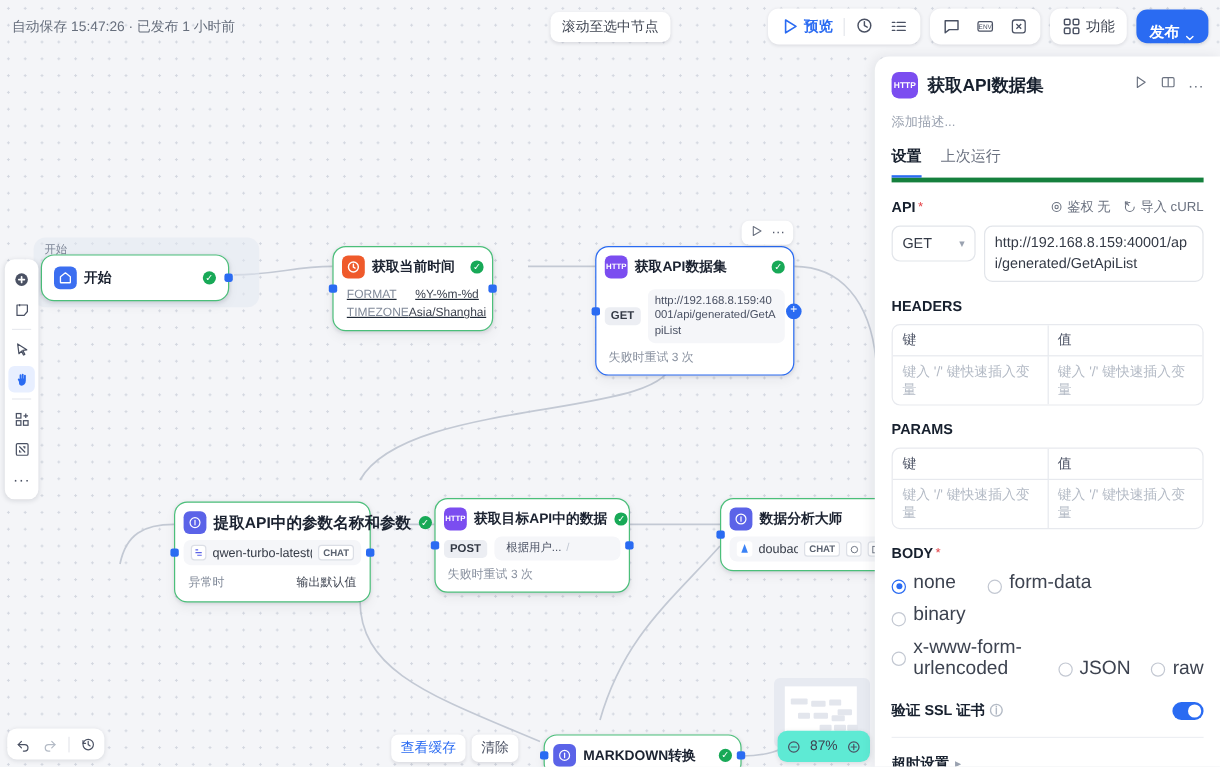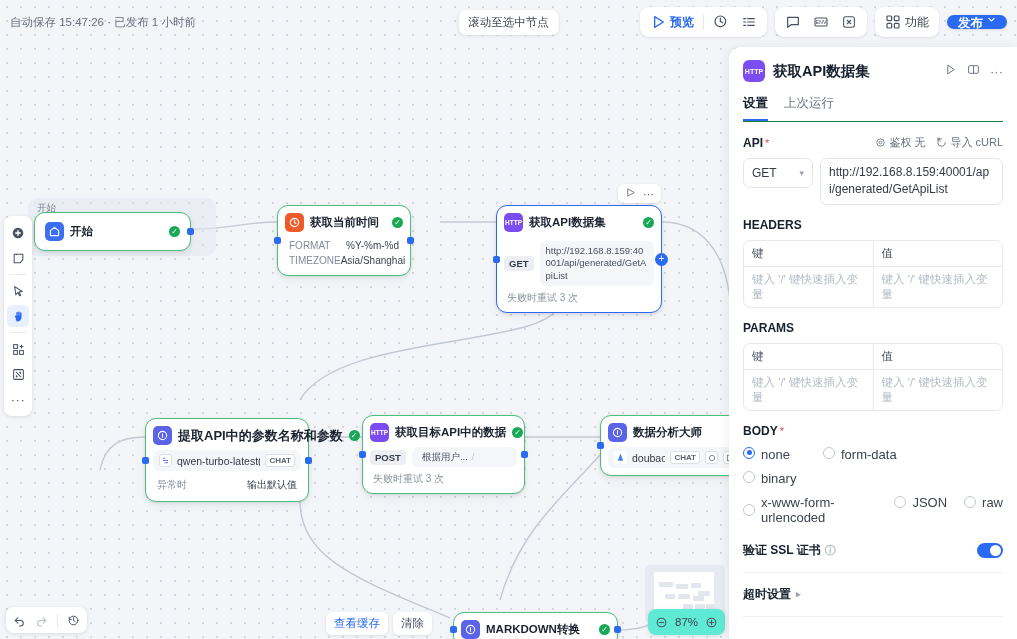--- a/index.html
+++ b/index.html
@@ -42,22 +42,22 @@
   }
   .tb-btn {
     display: flex; align-items: center; gap: 4px; height: 22px;
     padding: 0 3px; border-radius: 5px; cursor: pointer;
     font-size: 12px; color: #3d4350; white-space: nowrap;
   }
   .tb-btn.preview { color: #2a6bf2; font-weight: 600; }
   .tb-sep { width: 1px; height: 15px; background: #e4e7ec; }
   .tb-icon { width: 16px; height: 16px; display: block; }
   .publish {
-    background: #2a6bf2; color: #fff; border-radius: 9px; height: 14px;
-    display: flex; align-items: flex-start; gap: 4px; padding: 0 11px;
+    background: #2a6bf2; color: #fff; border-radius: 9px; height: 28px;
+    display: flex; align-items: flex-end; gap: 4px; padding: 0 11px;
     font-size: 12.5px; font-weight: 600; cursor: pointer;
     box-shadow: 0 1px 3px rgba(16,24,40,.12);
   }
 
   
   .lefttool {
     position: absolute; left: 4px; top: 216px; width: 28px;
     background: #fff; border-radius: 8px; z-index: 30;
     padding: 6px 0; display: flex; flex-direction: column; align-items: center; gap: 3px;
     box-shadow: 0 1px 4px rgba(16,24,40,.12);
@@ -189,21 +189,21 @@
   .p-head { padding: 13px 14px 0 14px; }
   .p-title-row { display: flex; align-items: center; gap: 8px; }
   .p-ico {
     width: 22px; height: 22px; border-radius: 6px; background: #7b4df0;
     display: flex; align-items: center; justify-content: center;
     color: #fff; font-size: 7px; font-weight: 700; flex: none;
   }
   .p-title { font-size: 14.5px; font-weight: 700; color: #17202e; }
   .p-head-icons { margin-left: auto; display: flex; align-items: center; gap: 10px; color: #6b7280; }
   .p-desc { font-size: 11px; color: #9aa2b0; margin-top: 12px; }
-  .p-tabs { display: flex; gap: 16px; margin-top: 13px; border-bottom: 1px solid #15803d; }
+  .p-tabs { display: flex; gap: 16px; margin-top: 13px; border-bottom: 4px solid #15803d; }
   .p-tab { font-size: 12.5px; color: #6b7280; padding-bottom: 7px; cursor: pointer; }
   .p-tab.active { color: #17202e; font-weight: 700; border-bottom: 2px solid #2a6bf2; }
   .p-body { flex: 1; overflow: hidden; padding: 0 14px; }
   .sec-label-row { display: flex; align-items: center; margin-top: 13px; }
   .sec-label { font-size: 12px; font-weight: 700; color: #17202e; }
   .req { color: #e5484d; font-size: 11px; margin-left: 2px; }
   .sec-actions { margin-left: auto; display: flex; align-items: center; gap: 11px;
     font-size: 11px; color: #6b7280; }
   .sec-act { display: flex; align-items: center; gap: 3px; cursor: pointer; }
   .api-row { display: flex; gap: 7px; margin-top: 8px; align-items: flex-start; }
@@ -220,21 +220,21 @@
   }
   .kv-table { margin-top: 8px; border: 1px solid #e7e9ee; border-radius: 7px; overflow: hidden; }
   .kv-hdr, .kv-inputs { display: flex; }
   .kv-hdr > div, .kv-inputs > div {
     flex: 1; padding: 5px 8px; font-size: 11.5px;
   }
   .kv-hdr > div { color: #4a5163; border-bottom: 1px solid #e7e9ee; }
   .kv-hdr > div:first-child, .kv-inputs > div:first-child { border-right: 1px solid #e7e9ee; }
   .kv-inputs > div { color: #b3bac5; cursor: text; }
   .radio-grid { margin-top: 9px; display: flex; flex-wrap: wrap; gap: 9px 18px; }
-  .radio-item { display: flex; align-items: flex-start; gap: 6px; font-size: 13px;
+  .radio-item { display: flex; align-items: flex-end; gap: 6px; font-size: 16px;
     color: #3d4350; cursor: pointer; }
   .rd { width: 12px; height: 12px; border-radius: 50%; border: 1.3px solid #c3c8d2;
     flex: none; display: flex; align-items: center; justify-content: center; background: #fff; }
   .rd.on { border-color: #2a6bf2; }
   .rd.on::after { content: ''; width: 5px; height: 5px; border-radius: 50%; background: #2a6bf2; }
   .rowline {
     display: flex; align-items: center; padding: 13px 0;
     border-top: 1px solid #edeff3; font-size: 12px; font-weight: 700; color: #17202e;
   }
   .rowline.nb { border-top: none; }
@@ -286,21 +286,21 @@
       <div class="node-head">
         <span class="node-ico ico-orange">
           <svg width="11" height="11" viewBox="0 0 24 24" fill="none" stroke="#fff" stroke-width="2.6" stroke-linecap="round">
               <circle cx="12" cy="12" r="9"></circle>
               <path d="M12 7v5l3 2"></path>
             </svg>
         </span>
         <span class="node-title">获取当前时间</span>
         <span class="node-ok">✓</span>
       </div>
-      <div style="margin-top:6px;">
+      <div style="margin-top:6px;text-decoration:underline;">
         <div class="kvrow">
           <span class="kv-k">FORMAT</span>
           <span class="kv-v">%Y-%m-%d</span>
         </div>
         <div class="kvrow">
           <span class="kv-k">TIMEZONE</span>
           <span class="kv-v">Asia/Shanghai</span>
         </div>
       </div>
       <span class="port l"></span>
@@ -611,20 +611,21 @@
           </span>
           <span>
             <svg width="13" height="13" viewBox="0 0 24 24" fill="none" stroke="#6b7280" stroke-width="1.8">
                 <rect x="3" y="5" width="18" height="14" rx="2"></rect>
                 <path d="M12 5v14"></path>
               </svg>
           </span>
           <span style="font-size:13px;line-height:1;">···</span>
         </span>
       </div>
+      <div class="p-desc">添加描述...</div>
       <div class="p-tabs">
         <span class="p-tab active">设置</span>
         <span class="p-tab">上次运行</span>
       </div>
     </div>
 
     <div class="p-body">
 
       <div class="sec-label-row">
         <span class="sec-label">API</span>

